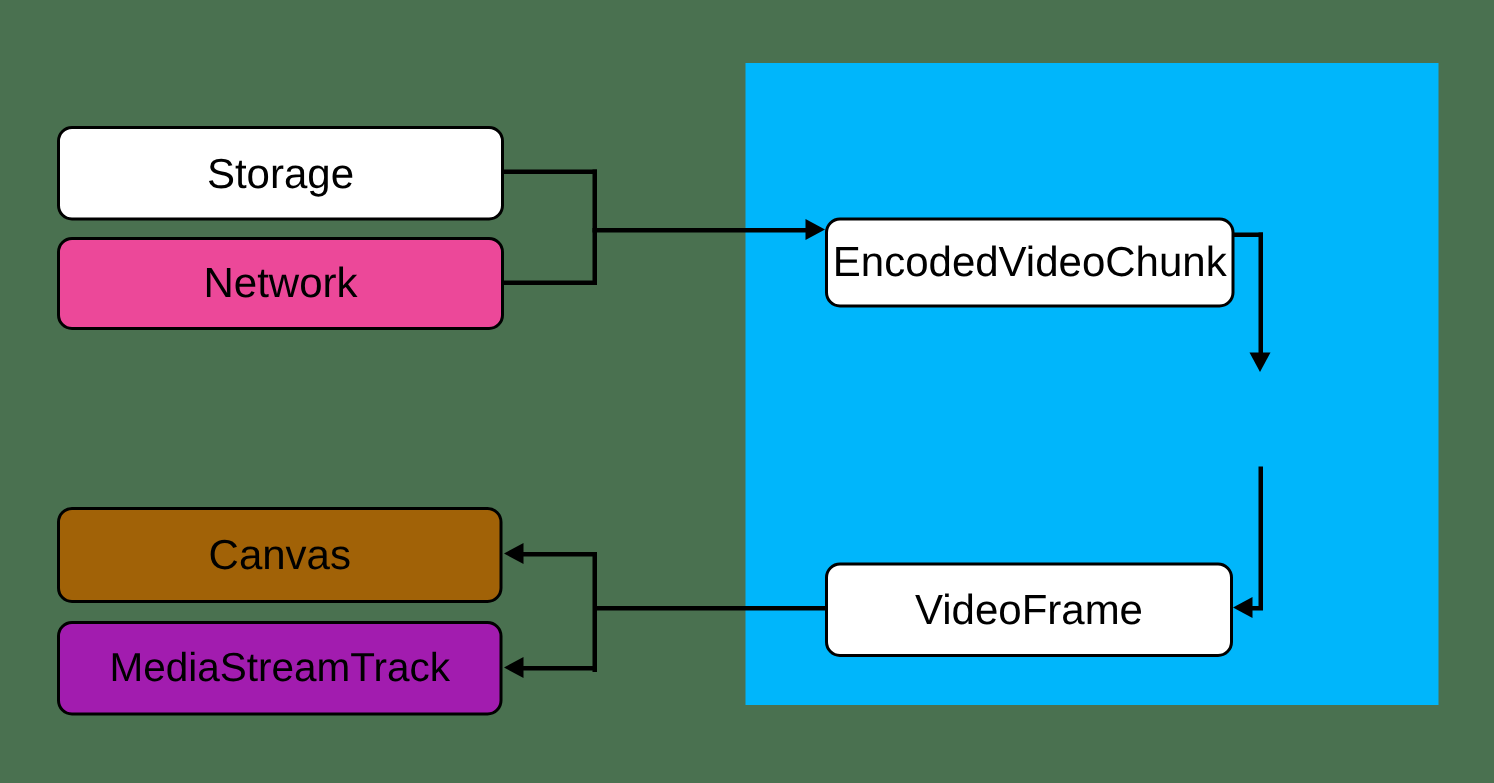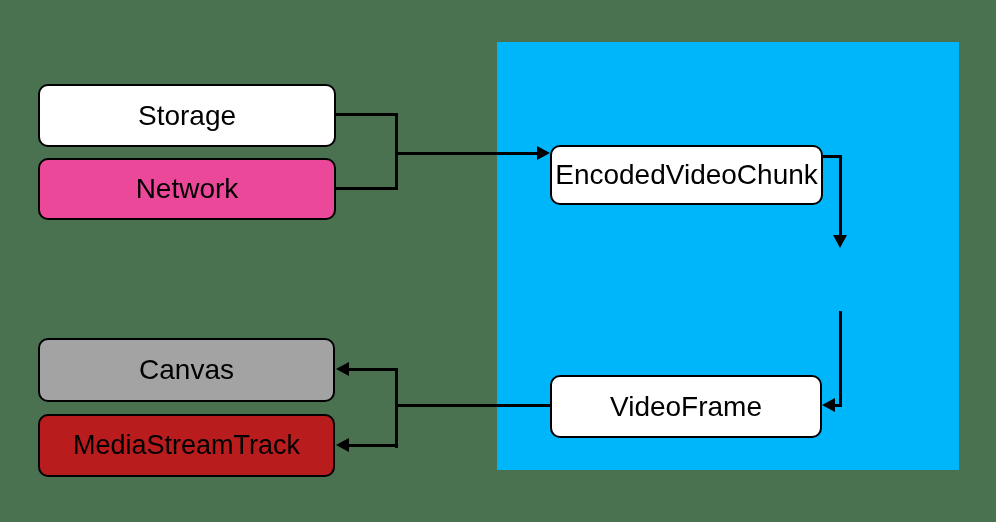--- a/index.html
+++ b/index.html
@@ -101,21 +101,21 @@
 
   <div class="node n-evc" style="background-color: rgb(255, 255, 255);">
     <span>EncodedVideoChunk</span>
   </div>
 
 
   <div class="node n-vf" style="background-color: rgb(255, 255, 255);">
     <span>VideoFrame</span>
   </div>
 
-  <div class="node n-canvas" style="background-color: #a3a3a3;">
+  <div class="node n-canvas" style="background-color: #a16207;">
     <span>Canvas</span>
   </div>
 
-  <div class="node n-mst" style="background-color: #b91c1c;">
+  <div class="node n-mst" style="background-color: #a21caf;">
     <span>MediaStreamTrack</span>
   </div>
 
 </div>
 
 </body></html>

